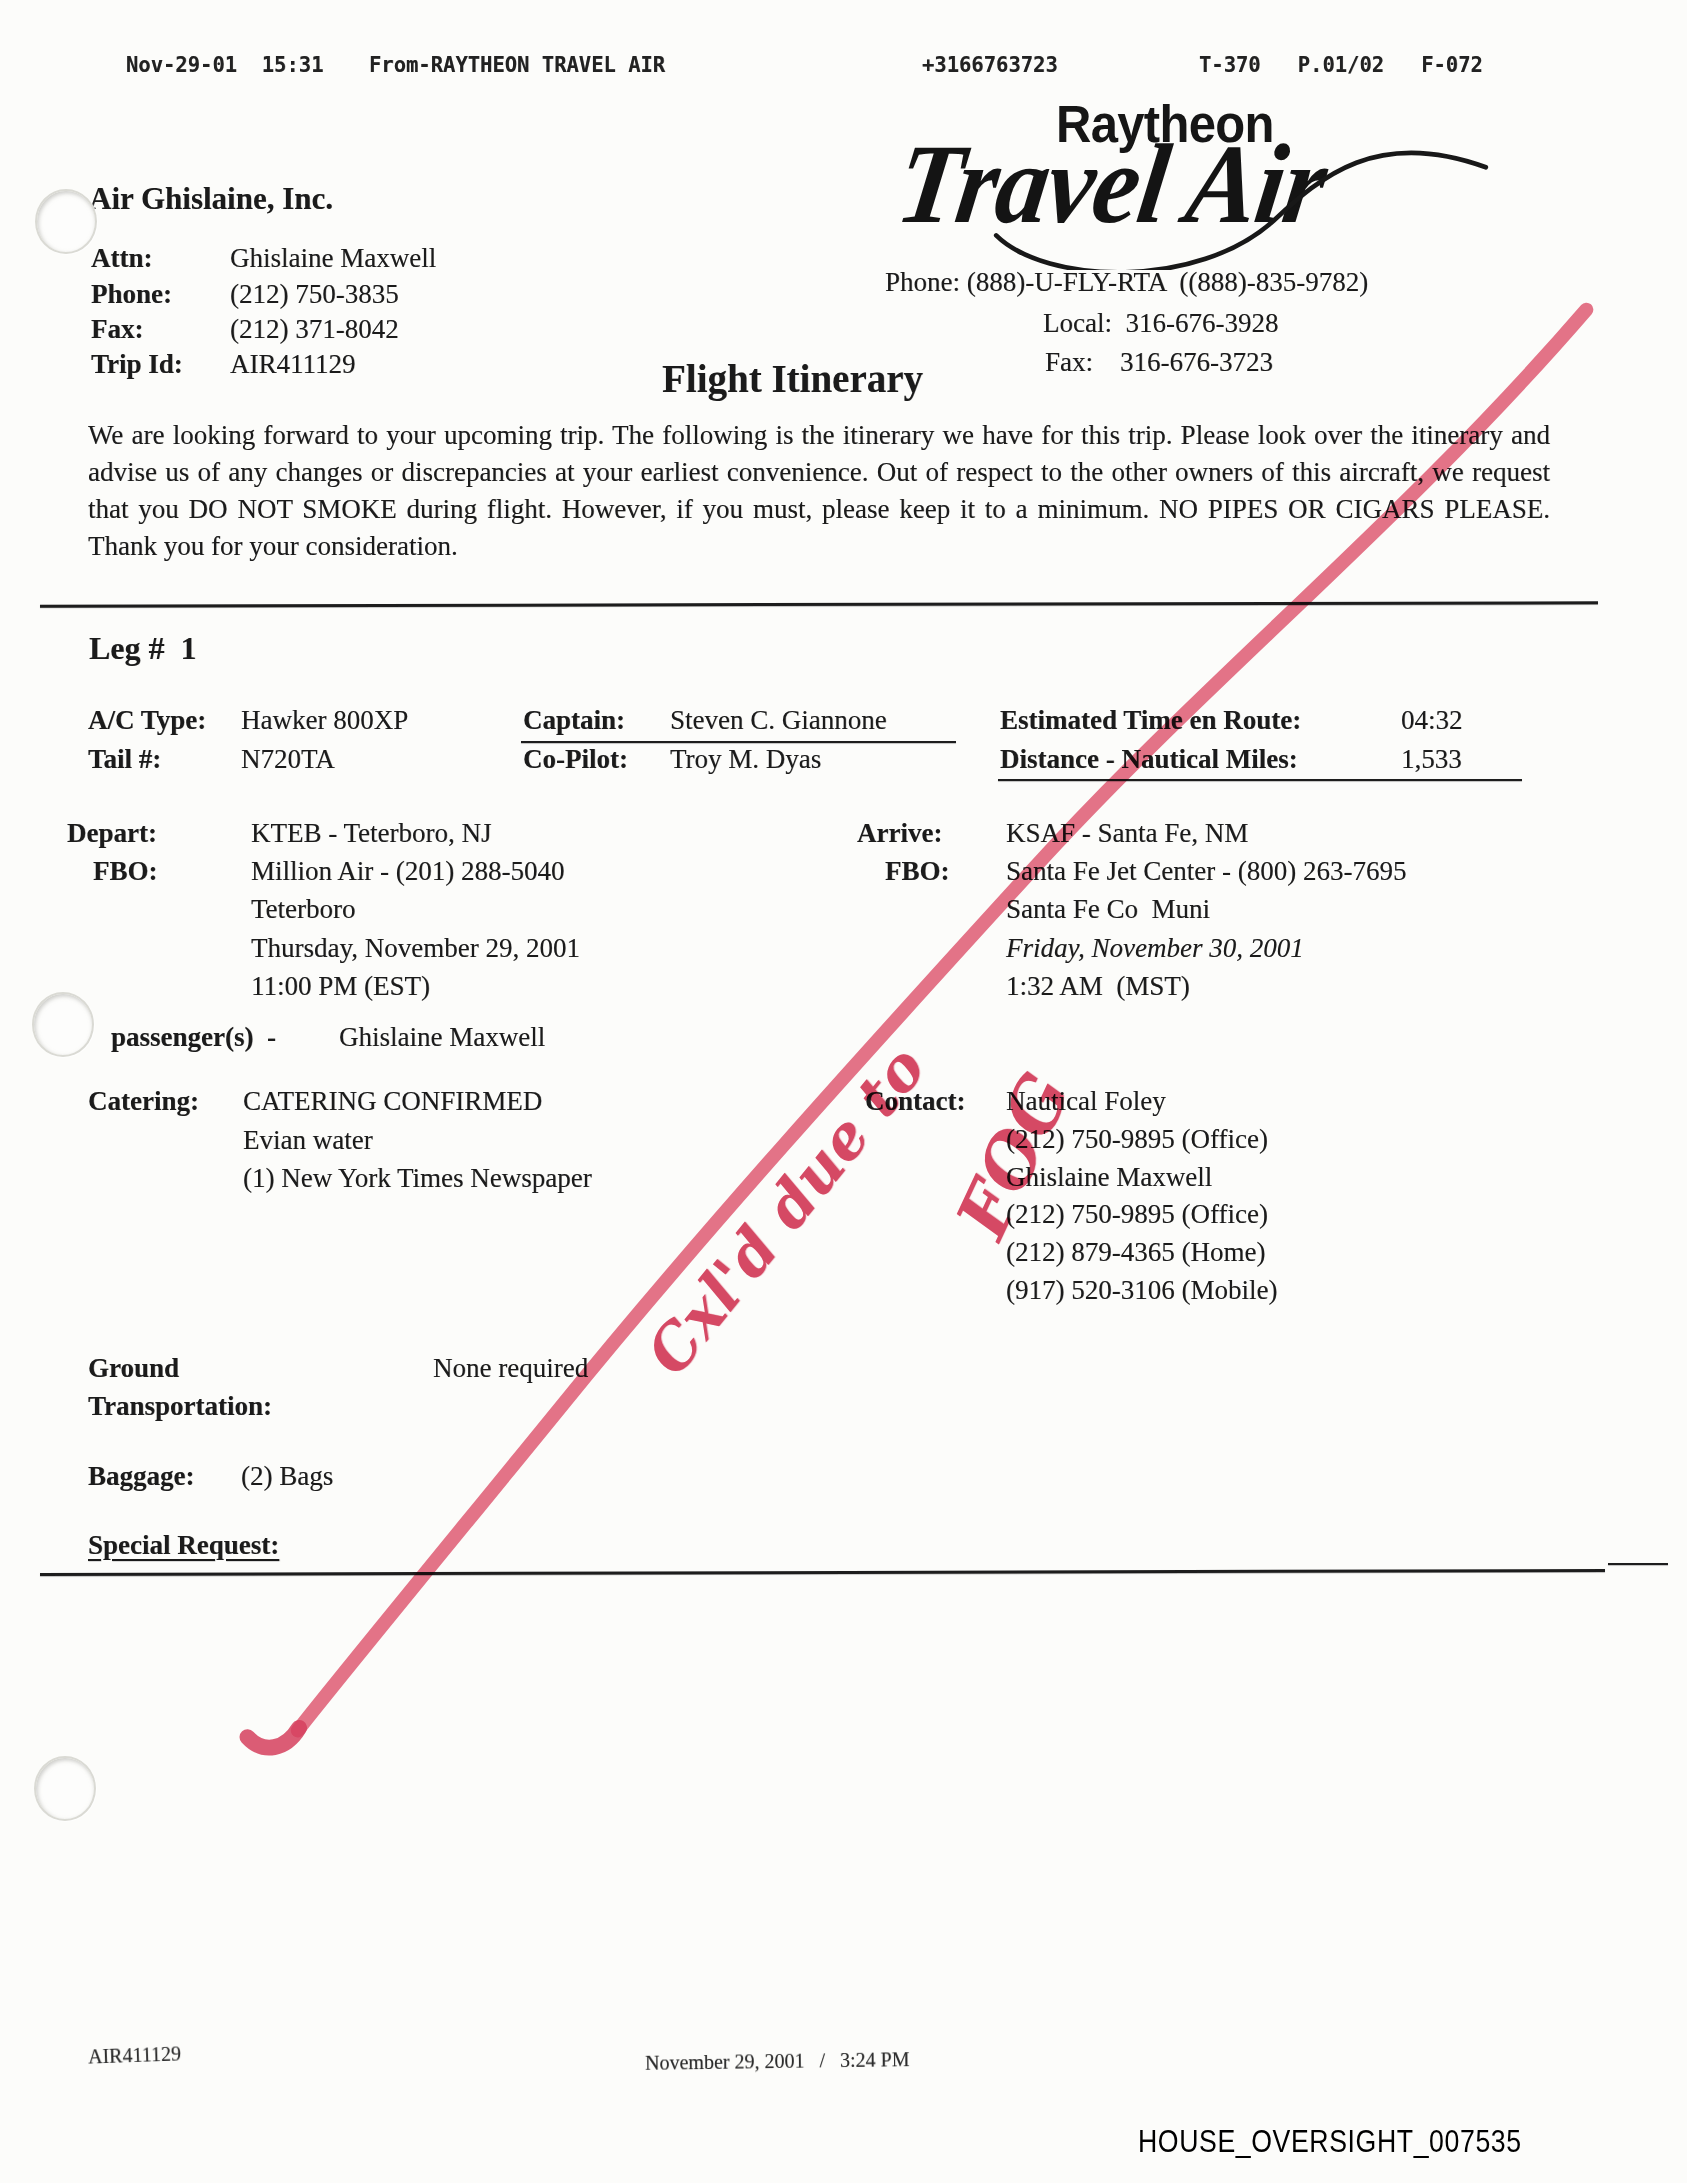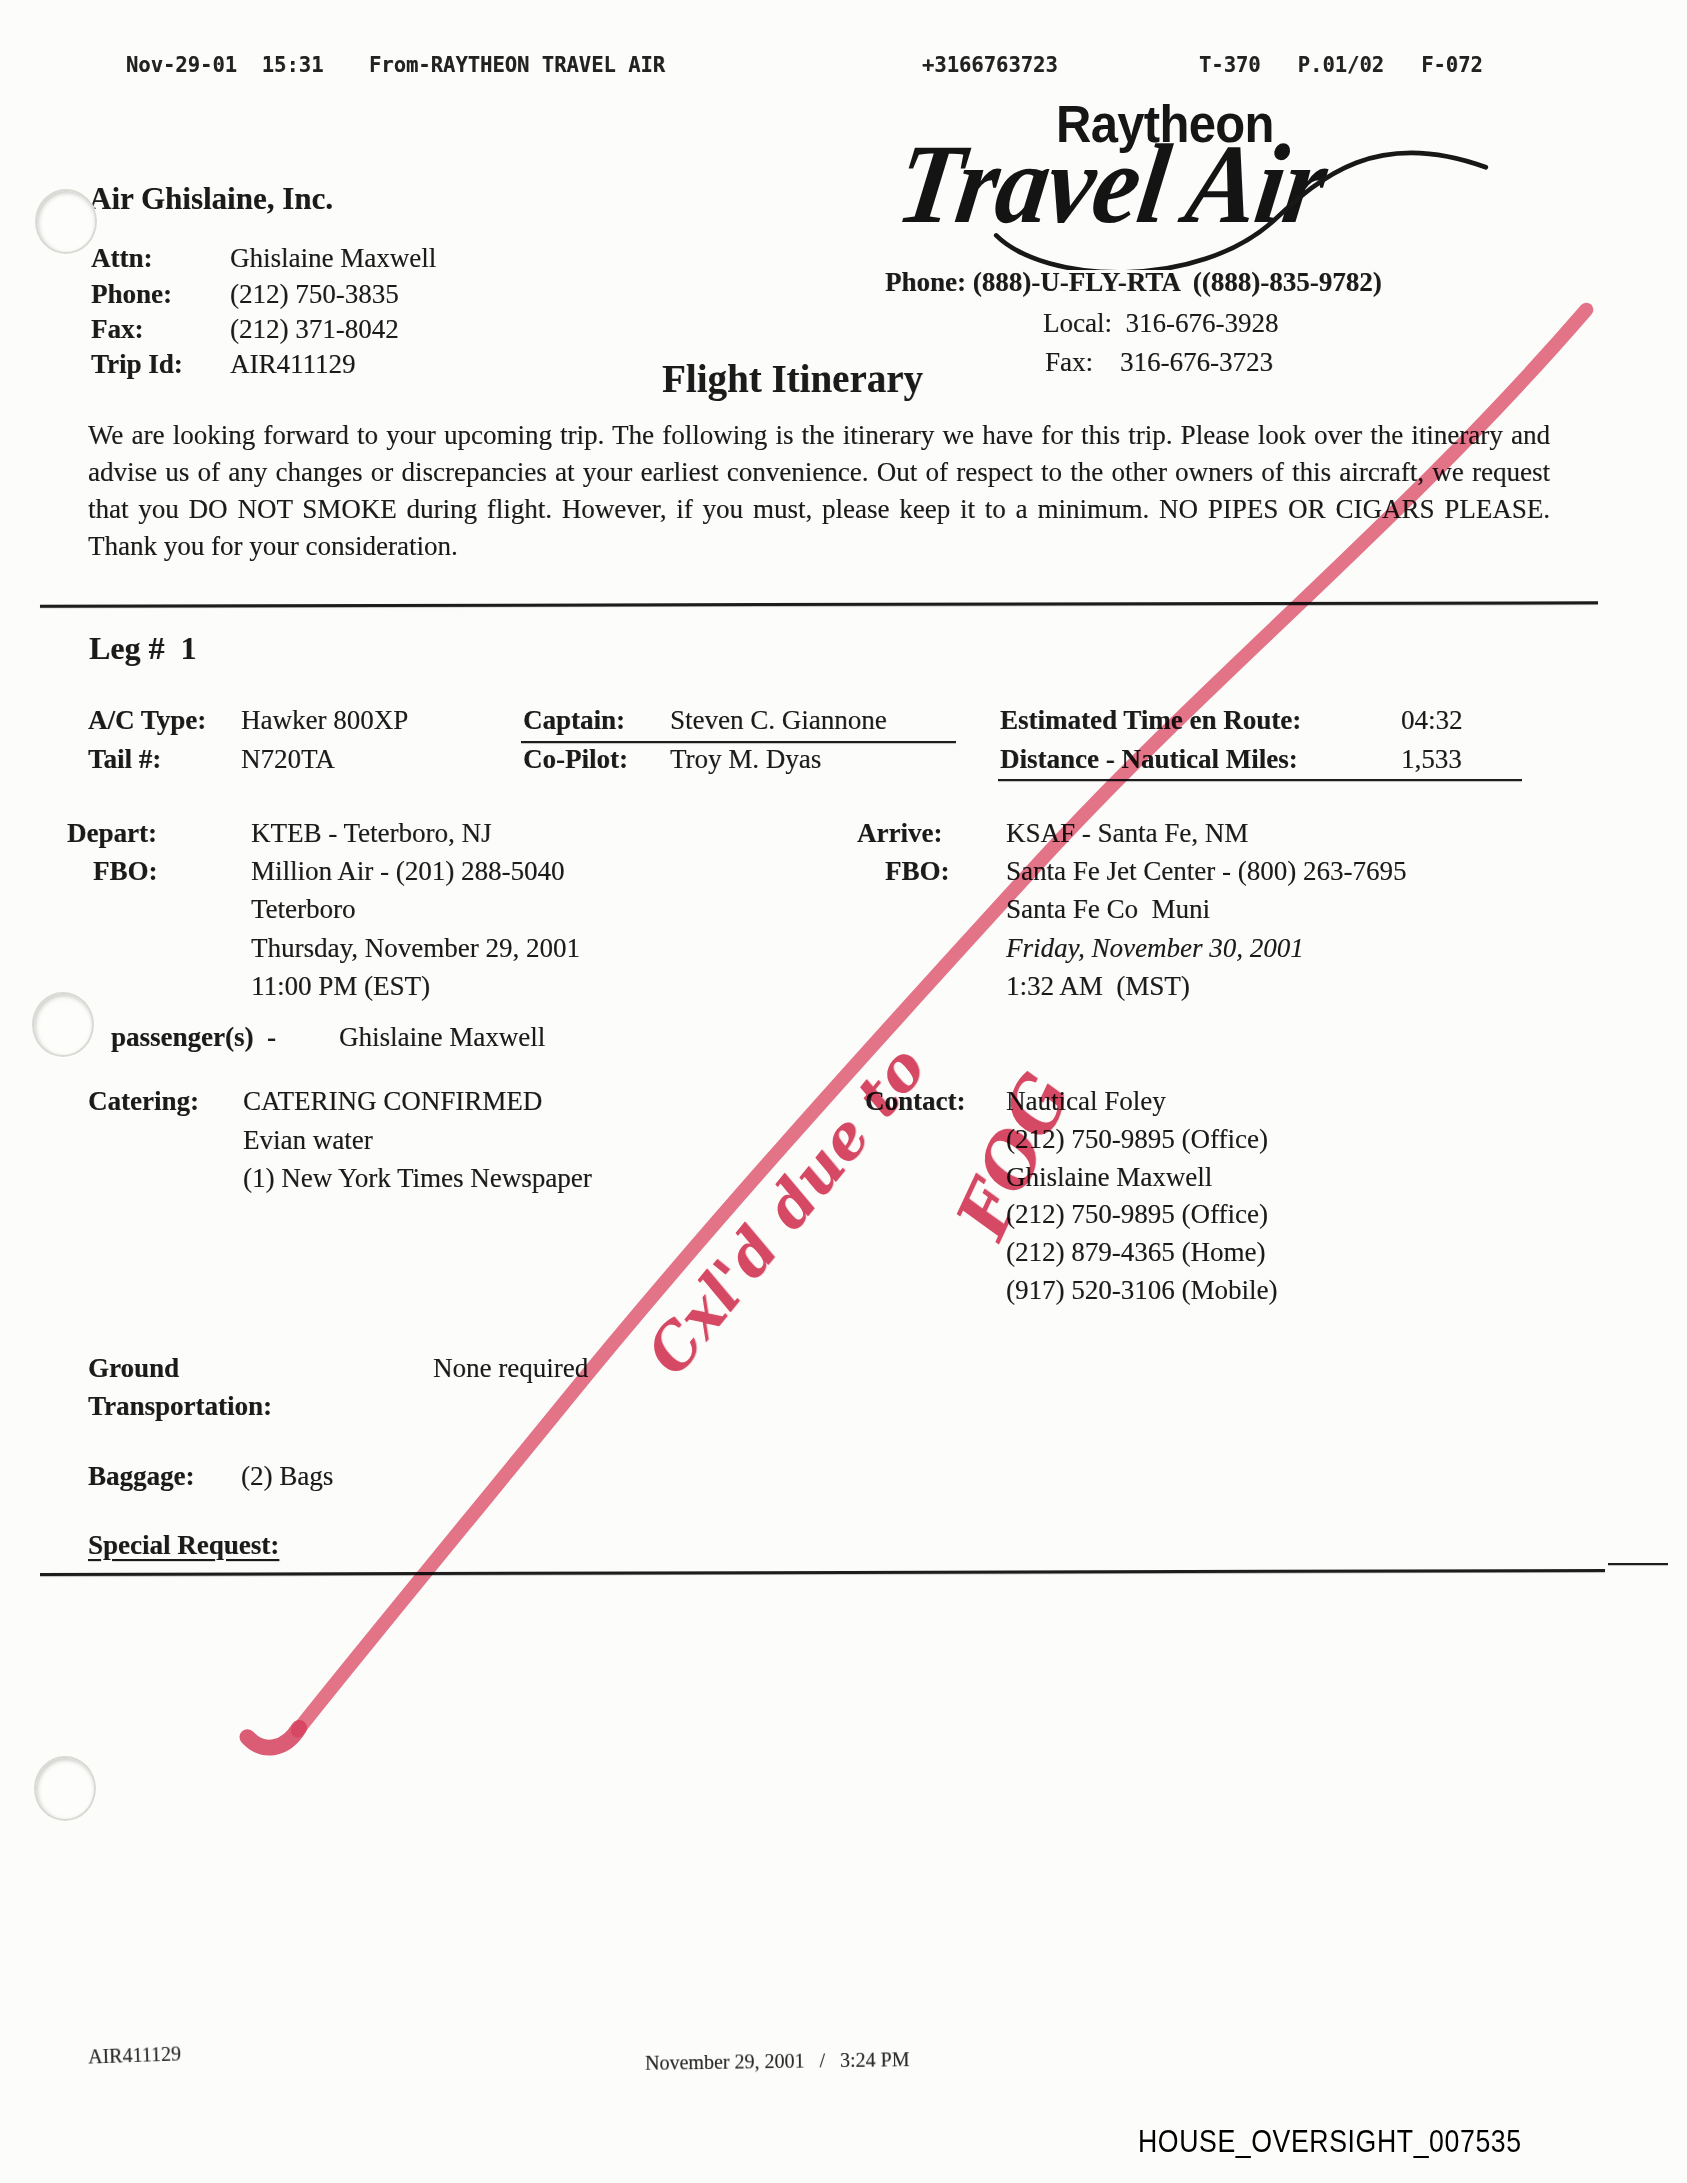--- a/index.html
+++ b/index.html
@@ -52,21 +52,21 @@
 
   <div class="abs doc b body41" style="left:91px;top:243px;">Attn:</div>
   <div class="abs doc body41" style="left:230px;top:243px;">Ghislaine Maxwell</div>
   <div class="abs doc b body41" style="left:91px;top:279px;">Phone:</div>
   <div class="abs doc body41" style="left:230px;top:279px;">(212) 750-3835</div>
   <div class="abs doc b body41" style="left:91px;top:314px;">Fax:</div>
   <div class="abs doc body41" style="left:230px;top:314px;">(212) 371-8042</div>
   <div class="abs doc b body41" style="left:91px;top:349px;">Trip Id:</div>
   <div class="abs doc body41" style="left:230px;top:349px;">AIR411129</div>
 
-  <div class="abs doc body41" style="left:885px;top:267px;font-weight:bold;">Phone: (888)-U-FLY-RTA  ((888)-835-9782)</div>
+  <div class="abs doc body41" style="left:885px;top:267px;">Phone: (888)-U-FLY-RTA  ((888)-835-9782)</div>
   <div class="abs doc body41" style="left:1043px;top:308px;">Local:  316-676-3928</div>
   <div class="abs doc body41" style="left:1045px;top:347px;">Fax:    316-676-3723</div>
 
   <div class="abs doc b" style="left:662px;top:356px;font-size:39px;">Flight Itinerary</div>
 
   <div class="abs doc body41" style="left:88px;top:417px;width:1462px;white-space:normal;line-height:37px;text-align:justify;">We are looking forward to your upcoming trip.  The following is the itinerary we have for this  trip.  Please look over the itinerary and advise us of any changes or discrepancies at your earliest  convenience.  Out of respect to the other owners of this aircraft, we request that you DO NOT SMOKE during flight.  However, if you must,  please keep it to a minimum.  NO PIPES OR CIGARS PLEASE.  Thank you for your consideration.</div>
 
   <div class="rule" style="left:40px;top:603px;width:1558px;height:3.3px;transform:rotate(-0.12deg);"></div>
 
   <div class="abs doc b" style="left:89px;top:630px;font-size:32px;">Leg #  1</div>

